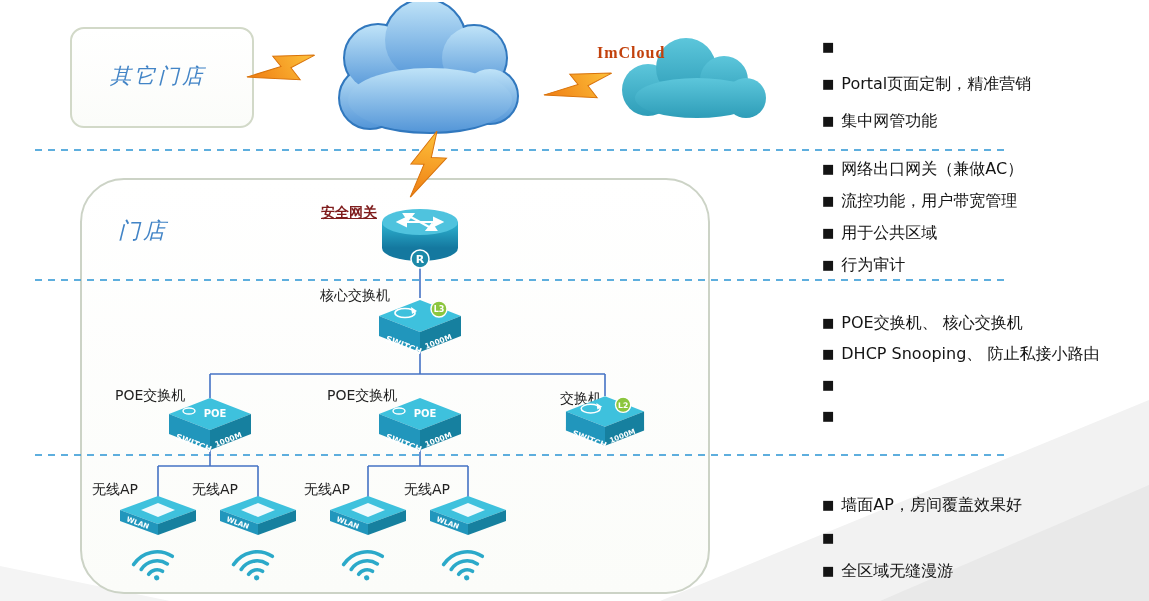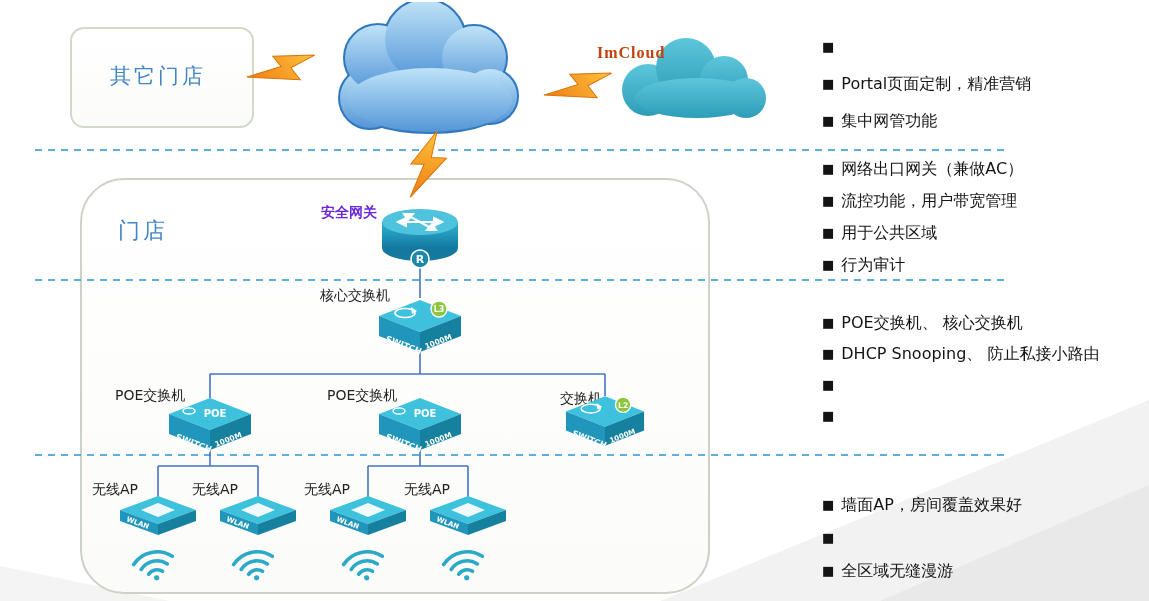--- a/index.html
+++ b/index.html
@@ -3,27 +3,27 @@
 <meta charset="utf-8">
 <style>
   html,body{margin:0;padding:0;background:#fff;}
   .stage{position:relative;width:1149px;height:601px;background:#fff;overflow:hidden;
          font-family:"DejaVu Sans","Liberation Sans",sans-serif;}
   .abs{position:absolute;}
   svg{display:block;}
   .frame{position:absolute;background:linear-gradient(180deg,#ffffff,#fbfcf9);}
   .frame.other{left:70px;top:27px;width:180px;height:97px;border:2px solid #d2d9c8;border-radius:14px;}
   .frame.store{left:80px;top:178px;width:626px;height:412px;border:2px solid #ccd3c6;border-radius:44px;}
-  .box-label{position:absolute;color:#4284C6;letter-spacing:3px;white-space:nowrap;}
+  .box-label{position:absolute;color:#4284C6;letter-spacing:3px;white-space:nowrap;font-style:italic;}
   .box-label.other{left:110px;top:62px;font-size:21px;}
   .box-label.store{left:118px;top:216px;font-size:22px;}
   .dash{position:absolute;left:35px;width:975px;height:2px;opacity:.85;
         background:repeating-linear-gradient(90deg,#41A0D8 0 7px,transparent 7px 13px);}
   .lbl{position:absolute;font-size:14px;color:#222;white-space:nowrap;}
-  .lbl.bold{font-weight:bold;color:#6d28d9;}
+  .lbl.bold{font-weight:bold;color:#7f1d1d;text-decoration:underline;}
   .cloud-text{position:absolute;left:372px;top:60px;width:110px;text-align:center;
               font-size:21px;color:#12284B;letter-spacing:2px;}
   .imcloud-text{position:absolute;left:597px;top:24px;font-size:16px;font-weight:bold;color:#c2410c;
                 font-family:Liberation Serif, serif;letter-spacing:1px;margin-top:20px;}
   .bolt{position:absolute;}
   .note-group{position:absolute;left:822px;display:flex;flex-direction:column;}
   .ng1{top:36px;gap:15px;}
   .ng2{top:158px;gap:10px;}
   .ng3{top:312px;gap:9px;}
   .ng4{top:494px;gap:11px;}

